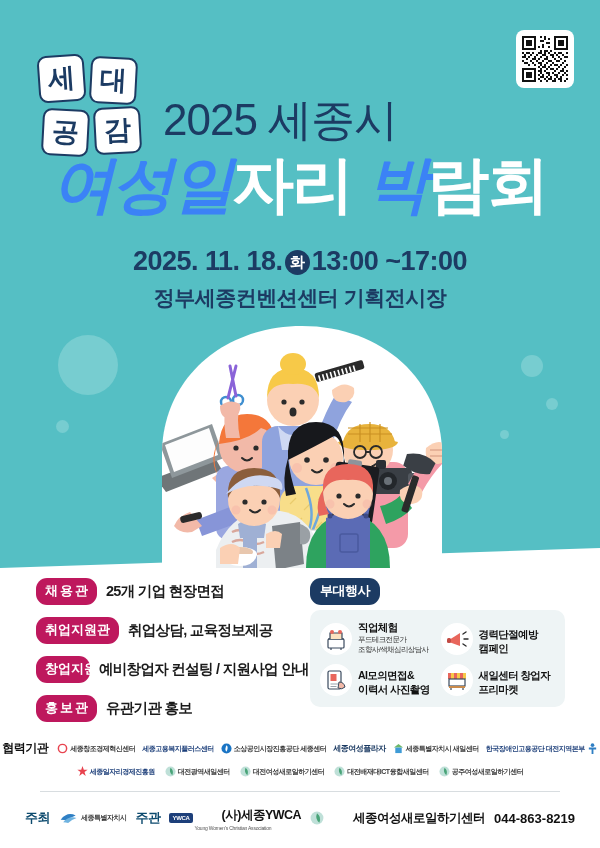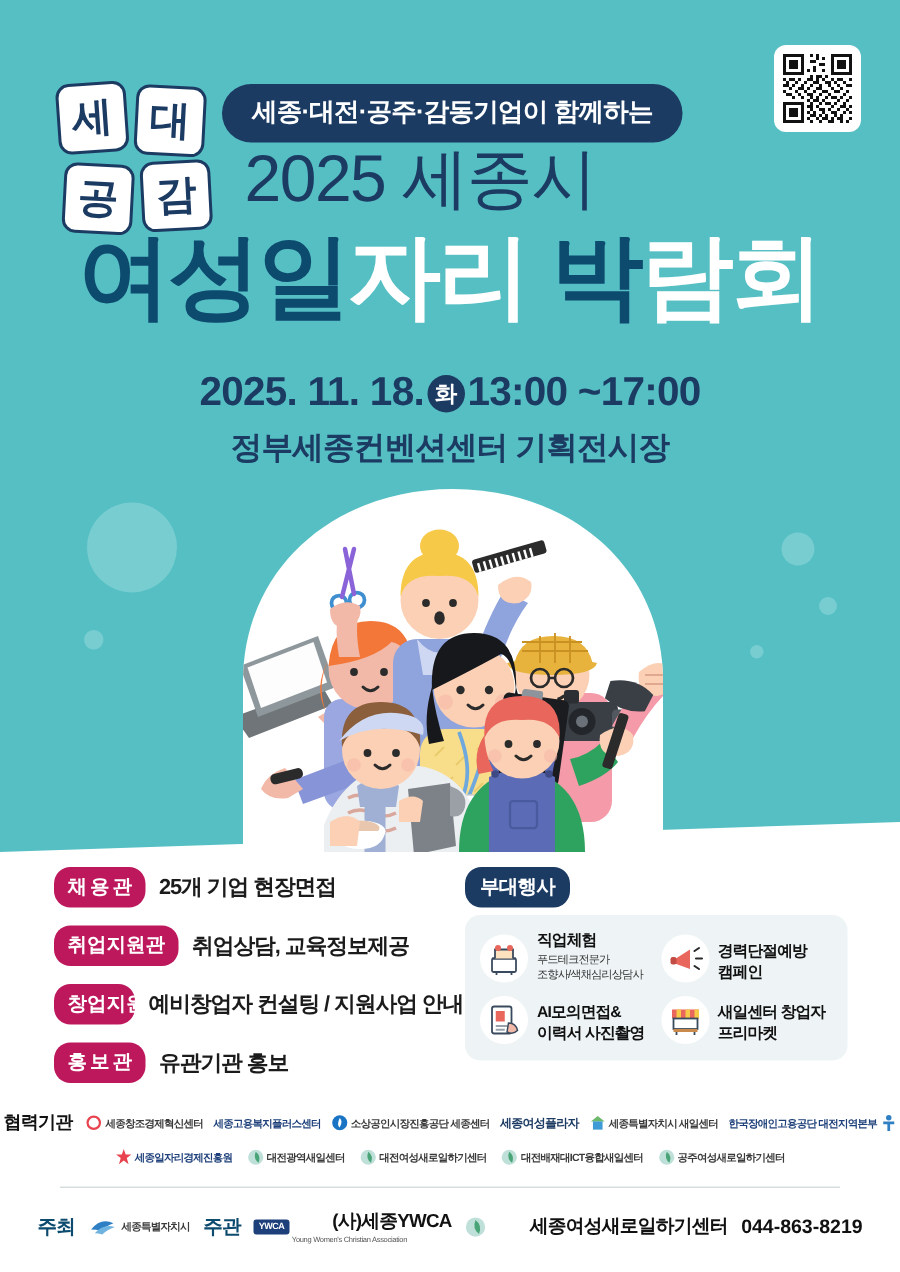--- a/index.html
+++ b/index.html
@@ -61,21 +61,21 @@
   .title1{
     position:absolute;left:163px;top:98px;
     font-size:44px;font-weight:normal;color:#1c3b63;letter-spacing:-1px;
     white-space:nowrap;line-height:1;
   }
   .title2{
     position:absolute;left:52px;top:152px;
     font-size:62px;font-weight:bold;letter-spacing:-2px;
     white-space:nowrap;line-height:1.05;
   }
-  .title2 .navy{color:#0c4a6e;}
+  .title2 .navy{color:#3b82f6;font-style:italic;}
   .title2 .white{color:#ffffff;}
 
   
   .dateline{
     position:absolute;left:0;top:246px;width:600px;text-align:center;
     font-size:27px;font-weight:bold;color:#1c3b63;letter-spacing:-0.5px;
     white-space:nowrap;
   }
   .daychip{
     display:inline-flex;align-items:center;justify-content:center;
@@ -296,21 +296,20 @@
     </svg>
   </div>
 
   <div class="badge">
     <div class="cell c1">세</div>
     <div class="cell c2">대</div>
     <div class="cell c3">공</div>
     <div class="cell c4">감</div>
   </div>
 
-  <div class="subpill">세종·대전·공주·감동기업이 함께하는</div>
 
   <div class="title1">2025 세종시</div>
   <div class="title2">
     <span class="navy">여성일</span><span class="white">자리</span><span class="white"> </span><span class="navy">박</span><span class="white">람회</span>
   </div>
 
   <div class="dateline">
     <span>2025. 11. 18.</span><span class="daychip">화</span><span>13:00 ~17:00</span>
   </div>
   <div class="venue">정부세종컨벤션센터 기획전시장</div>

